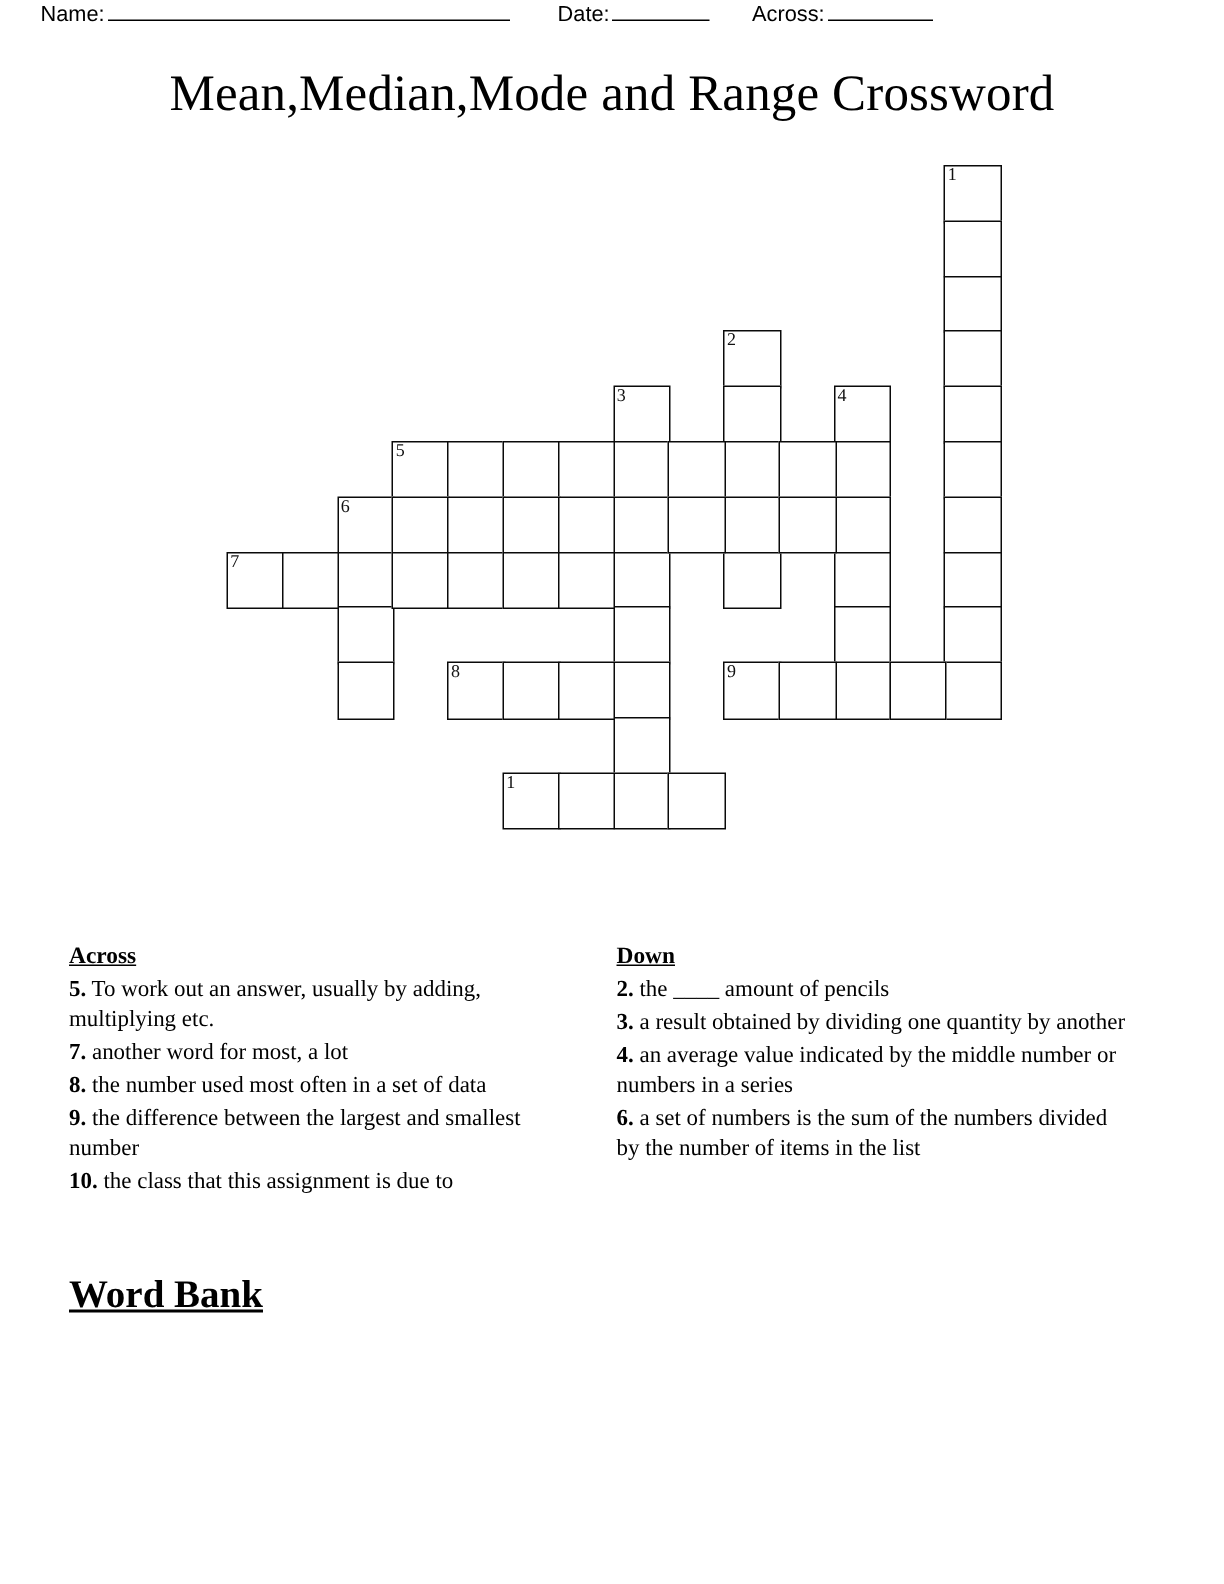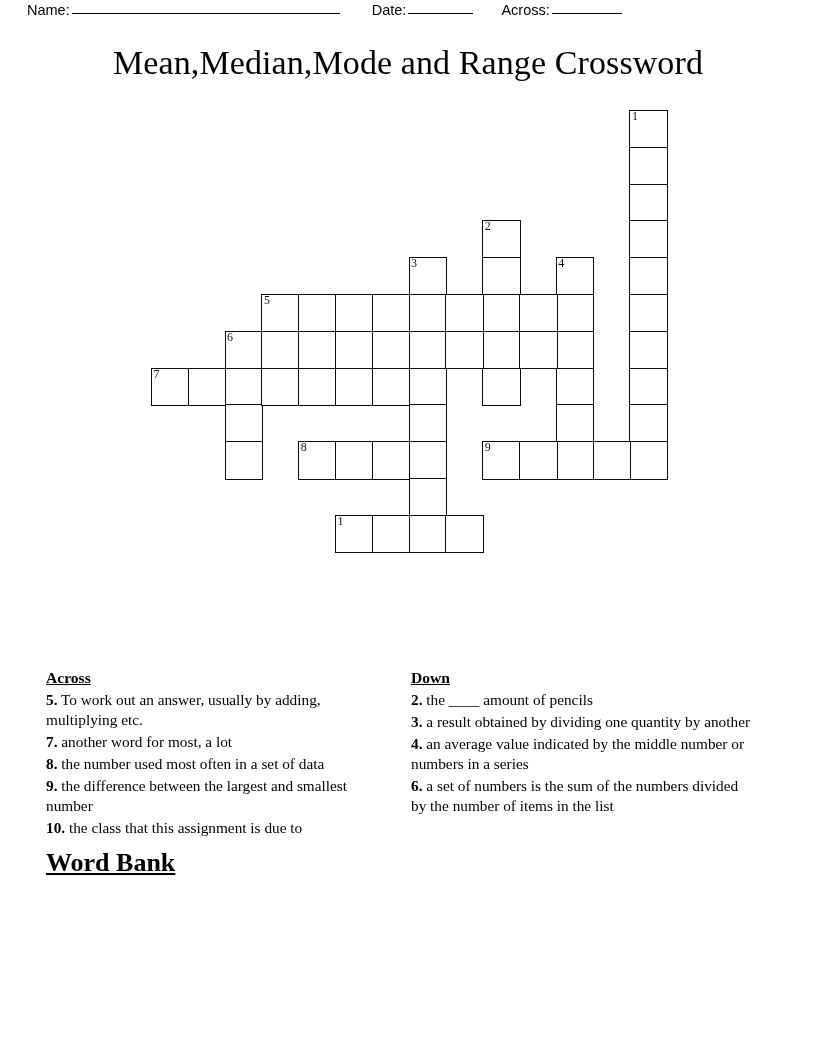--- a/index.html
+++ b/index.html
@@ -83,21 +83,20 @@
     color: #111;
     pointer-events: none;
   }
 
   
   .clues {
     position: absolute;
     top: 628px;
     font-size: 15.3px;
     line-height: 1.3;
-    margin-top: 40px;
   }
   .clues.across { left: 46px; width: 348px; }
   .clues.down   { left: 411px; width: 345px; }
   .clue-heading {
     font-weight: bold;
     text-decoration: underline;
     font-size: 15.6px;
     margin-bottom: 2px;
   }
   .clue-item { margin: 0 0 2px 0; text-indent: 0; }

